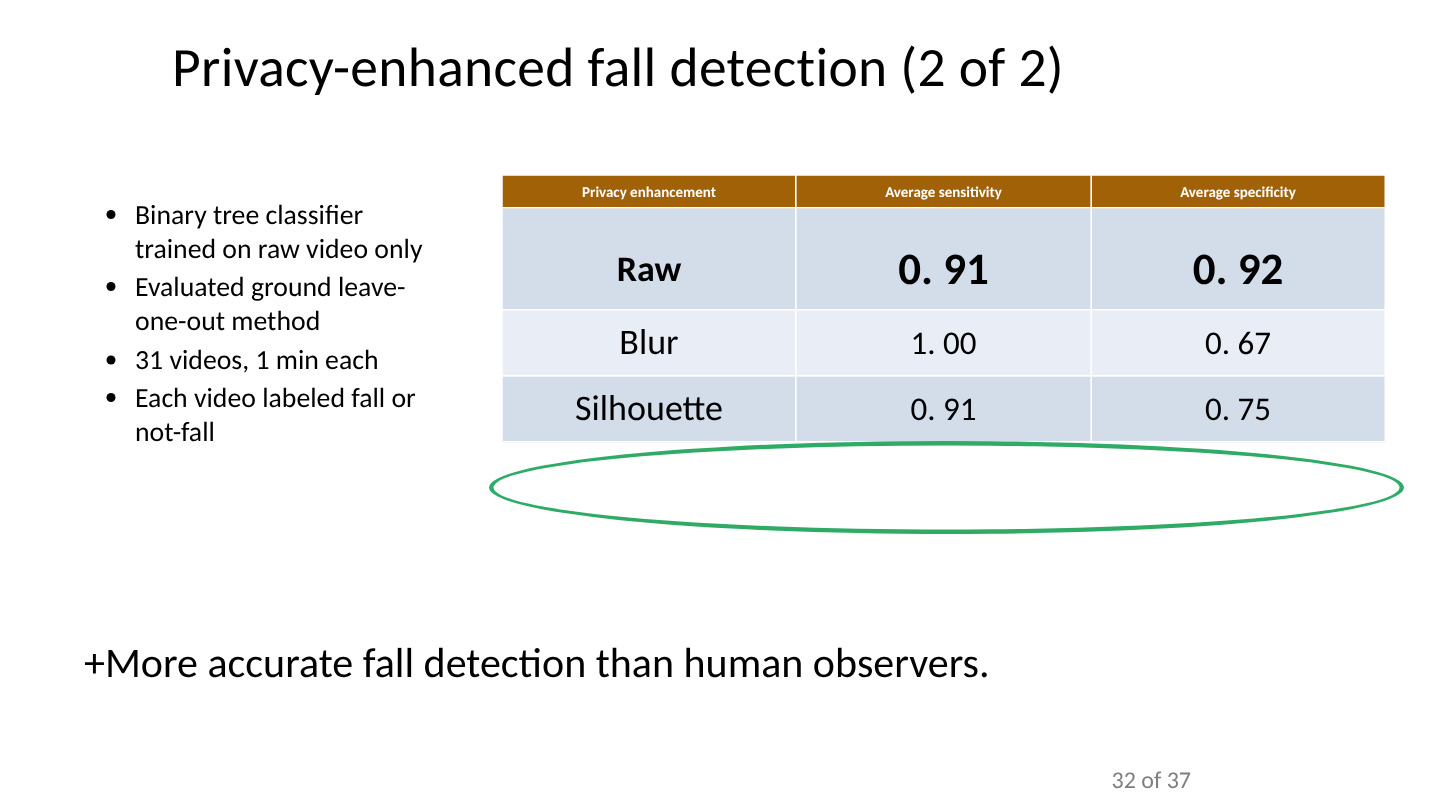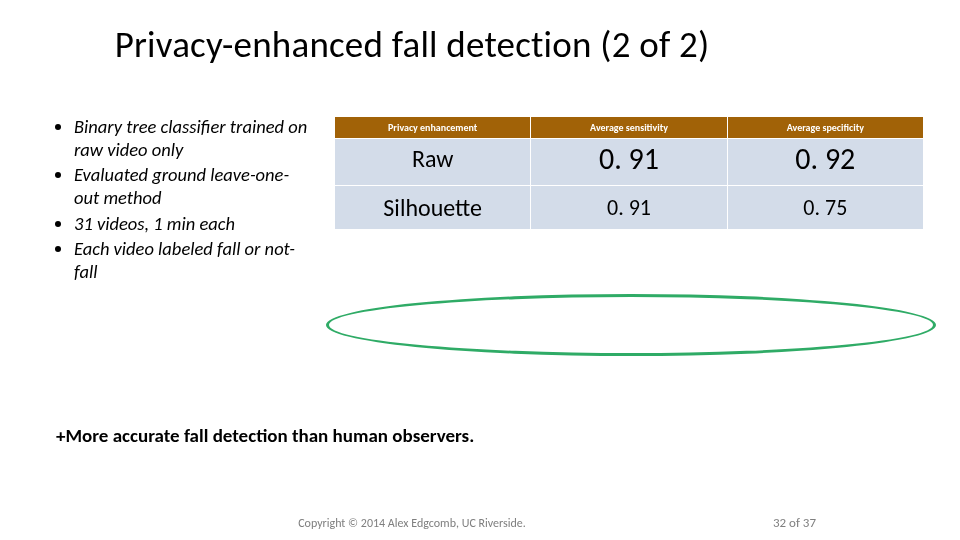--- a/index.html
+++ b/index.html
@@ -30,24 +30,23 @@
   }
   .bullets {
     position: absolute;
     top: 115px;
     left: 60px;
     width: 250px;
     font-size: 18.5px;
     line-height: 1.25;
   }
   .bullets ul {
-    margin: 0;
+    margin: 16px;
     padding: 0 0 0 14px;
     list-style: disc;
-    font-style: italic;
   }
   .bullets li {
     margin: 0 0 2px 0;
   }
 
   .table-wrap {
     position: absolute;
     top: 116px;
     left: 334px;
     width: 590px;
@@ -72,57 +71,56 @@
     text-align: center;
     font-size: 22px;
     padding: 7px 4px;
     color: #000;
   }
   .tbl tr.alt td {
     background: #d3dce9;
   }
   .tbl td.big {
     font-size: 30px;
-    font-weight: 400;
-    padding: 1px 4px 8px 4px;
+    font-weight: 700;
+    padding: 22px 4px 8px 4px;
   }
   .tbl td.colname {
     font-size: 24px;
   }
 
   .oval-highlight {
     position: absolute;
     border: 3px solid #2fab66;
     border-radius: 50%;
     pointer-events: none;
   }
 
   .notes {
     position: absolute;
     left: 56px;
     top: 424px;
-    font-size: 19px;
+    font-size: 28px;
     line-height: 1.28;
-    font-weight: bold;
   }
 
   .copyright {
     position: absolute;
     bottom: 10px;
     left: 0;
     width: 100%;
     text-align: center;
     font-size: 12px;
     color: #7f7f7f;
   }
   .pagenum {
     position: absolute;
     bottom: 10px;
-    right: 8px;
-    font-size: 13px;
+    right: 30px;
+    font-size: 16px;
     color: #7f7f7f;
   }
 </style>
 </head>
 <body>
 
 <div class="slide">
 
   <div class="title">Privacy-enhanced fall detection (2 of 2)</div>
 
@@ -143,34 +141,38 @@
           <th>Average sensitivity</th>
           <th>Average specificity</th>
         </tr>
       </thead>
       <tbody>
         <tr class="alt">
           <td class="big colname">Raw</td>
           <td class="big">0. 91</td>
           <td class="big">0. 92</td>
         </tr>
+        <tr>
+          <td class="colname">Blur</td>
+          <td>1. 00</td>
+          <td>0. 67</td>
+        </tr>
         <tr class="alt">
           <td class="colname">Silhouette</td>
           <td>0. 91</td>
           <td>0. 75</td>
         </tr>
       </tbody>
     </table>
   </div>
 
   <div class="oval-highlight" style="top:294px; left:326px; width:604px; height:56px;"></div>
 
   <div class="notes">
     <div>+More accurate fall detection than human observers.</div>
   </div>
 
-  <div class="copyright">Copyright © 2014 Alex Edgcomb, UC Riverside.</div>
 
   <div class="pagenum">
     <span>32</span><span> of </span><span>37</span>
   </div>
 
 </div>
 
 </body></html>

